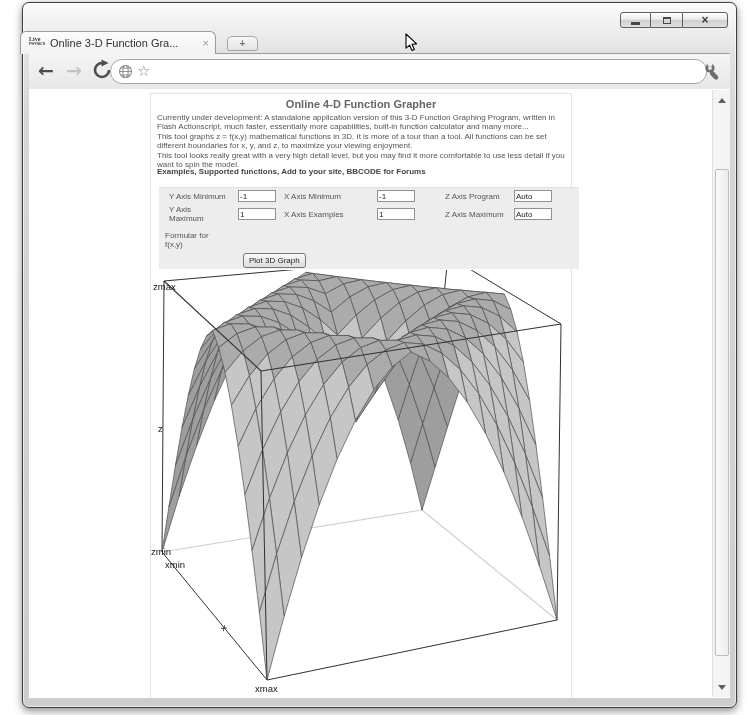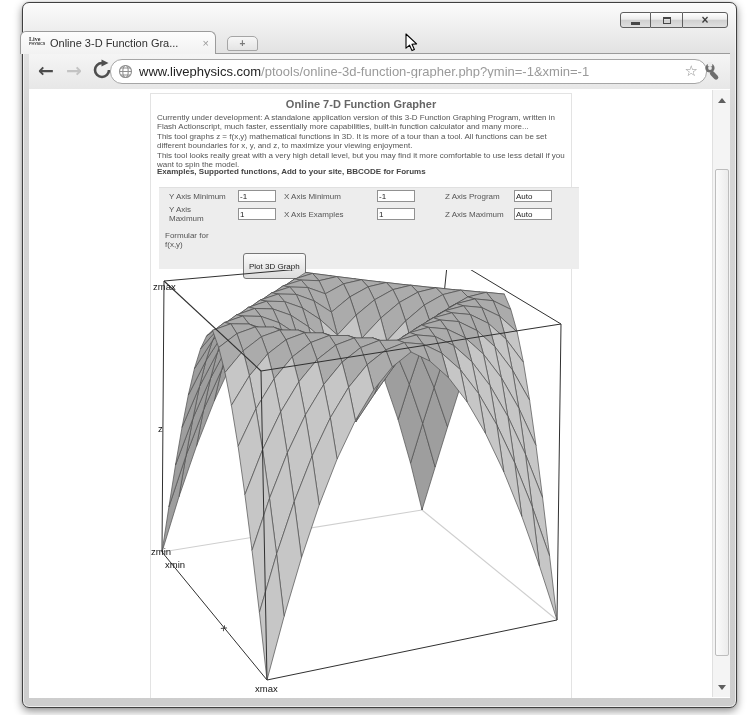--- a/index.html
+++ b/index.html
@@ -58,21 +58,21 @@
   .content-column{position:absolute;left:121px;top:4px;width:422px;height:700px;background:#fff;border:1px solid #e3e3e3;}
   .page-title{position:absolute;left:0;top:3px;width:100%;text-align:center;
               font:bold 11px/14px "Liberation Sans",sans-serif;color:#666;}
   .description{position:absolute;left:6px;top:19px;width:410px;font:8px/9.4px "Liberation Sans",sans-serif;color:#555;}
   .links-line{position:absolute;left:6px;top:73px;width:410px;font:bold 8px/9.4px "Liberation Sans",sans-serif;color:#444;}
 
   .form-panel{position:absolute;left:8px;top:93px;width:420px;height:82px;background:#ededed;border-top:1px solid #e0e0e0;}
   .flabel{position:absolute;font:8px/9px "Liberation Sans",sans-serif;color:#555;}
   .finput{position:absolute;height:12px;border:1px solid #919191;background:#fff;
           font:8px/10px "Liberation Sans",sans-serif;color:#222;padding:0 1px;}
-  .plot-btn{position:absolute;left:84px;top:65px;height:26px;border:1px solid #767676;border-radius:3px;
+  .plot-btn{position:absolute;left:84px;top:65px;height:15px;border:1px solid #767676;border-radius:3px;
             background:linear-gradient(#fafafa,#dcdcdc);font:8px/9px "Liberation Sans",sans-serif;color:#222;padding:1px 5px;}
 
   .plot-svg{position:absolute;left:120px;top:181px;}
   .axis-label{font:9.5px "Liberation Sans",sans-serif;fill:#141414;}
 
   
   .scrollbar{position:absolute;left:683px;top:1px;width:18px;height:607px;background:#f4f4f4;border-left:1px solid #e0e0e0;}
   .sb-btn{position:absolute;left:1px;width:16px;height:16px;display:flex;align-items:center;justify-content:center;}
   .sb-up{top:2px;} .sb-down{bottom:2px;}
   .tri-up{width:0;height:0;border-left:4px solid transparent;border-right:4px solid transparent;border-bottom:5px solid #5e5e5e;}
@@ -127,37 +127,36 @@
       </svg>
     </div>
     <div class="omnibox">
       <svg width="15" height="15" viewBox="0 0 15 15">
         <g fill="none" stroke="#909090" stroke-width="1.1">
           <circle cx="7.5" cy="7.5" r="6"></circle>
           <ellipse cx="7.5" cy="7.5" rx="2.7" ry="6"></ellipse>
           <path d="M1.5 7.5 H13.5 M2.6 4 H12.4 M2.6 11 H12.4"></path>
         </g>
       </svg>
-      <span class="url-text"><span class="url-host">www.livephysics.com</span><span class="url-path">/ptools/online-3d-function-grapher.php?ymin=-1&amp;xmin=-1</span></span>
       <span class="star">☆</span>
     </div>
     <div class="wrench">
       <svg width="20" height="20" viewBox="0 0 20 20">
         <circle cx="6" cy="6" r="4.6" fill="#6e6e6e"></circle>
         <rect x="3.8" y="0" width="4.4" height="4.2" fill="#ececec"></rect>
         <circle cx="6" cy="6" r="1.9" fill="#ececec"></circle>
         <rect x="8.2" y="8.2" width="10" height="4.6" rx="2.3" transform="rotate(45 8.2 8.2)" fill="#6e6e6e"></rect>
       </svg>
     </div>
   </div>
 
   <div class="viewport">
 
     <div class="content-column">
-      <div class="page-title">Online 7-D Function Grapher</div>
+      <div class="page-title">Online 4-D Function Grapher</div>
 
       <div class="description">
         <div>Currently under development: A standalone application version of this 3-D Function Graphing Program, written in Flash Actionscript, much faster, essentially more capabilities, built-in function calculator and many more...</div>
         <div>This tool graphs z = f(x,y) mathematical functions in 3D. It is more of a tour than a tool. All functions can be set different boundaries for x, y, and z, to maximize your viewing enjoyment.</div>
         <div>This tool looks really great with a very high detail level, but you may find it more comfortable to use less detail if you want to spin the model.</div>
       </div>
       <div class="links-line">Examples, Supported functions, Add to your site, BBCODE for Forums</div>
 
       <div class="form-panel">
         <span class="flabel" style="left:10px;top:4px;width:68px;">Y Axis Minimum</span>

